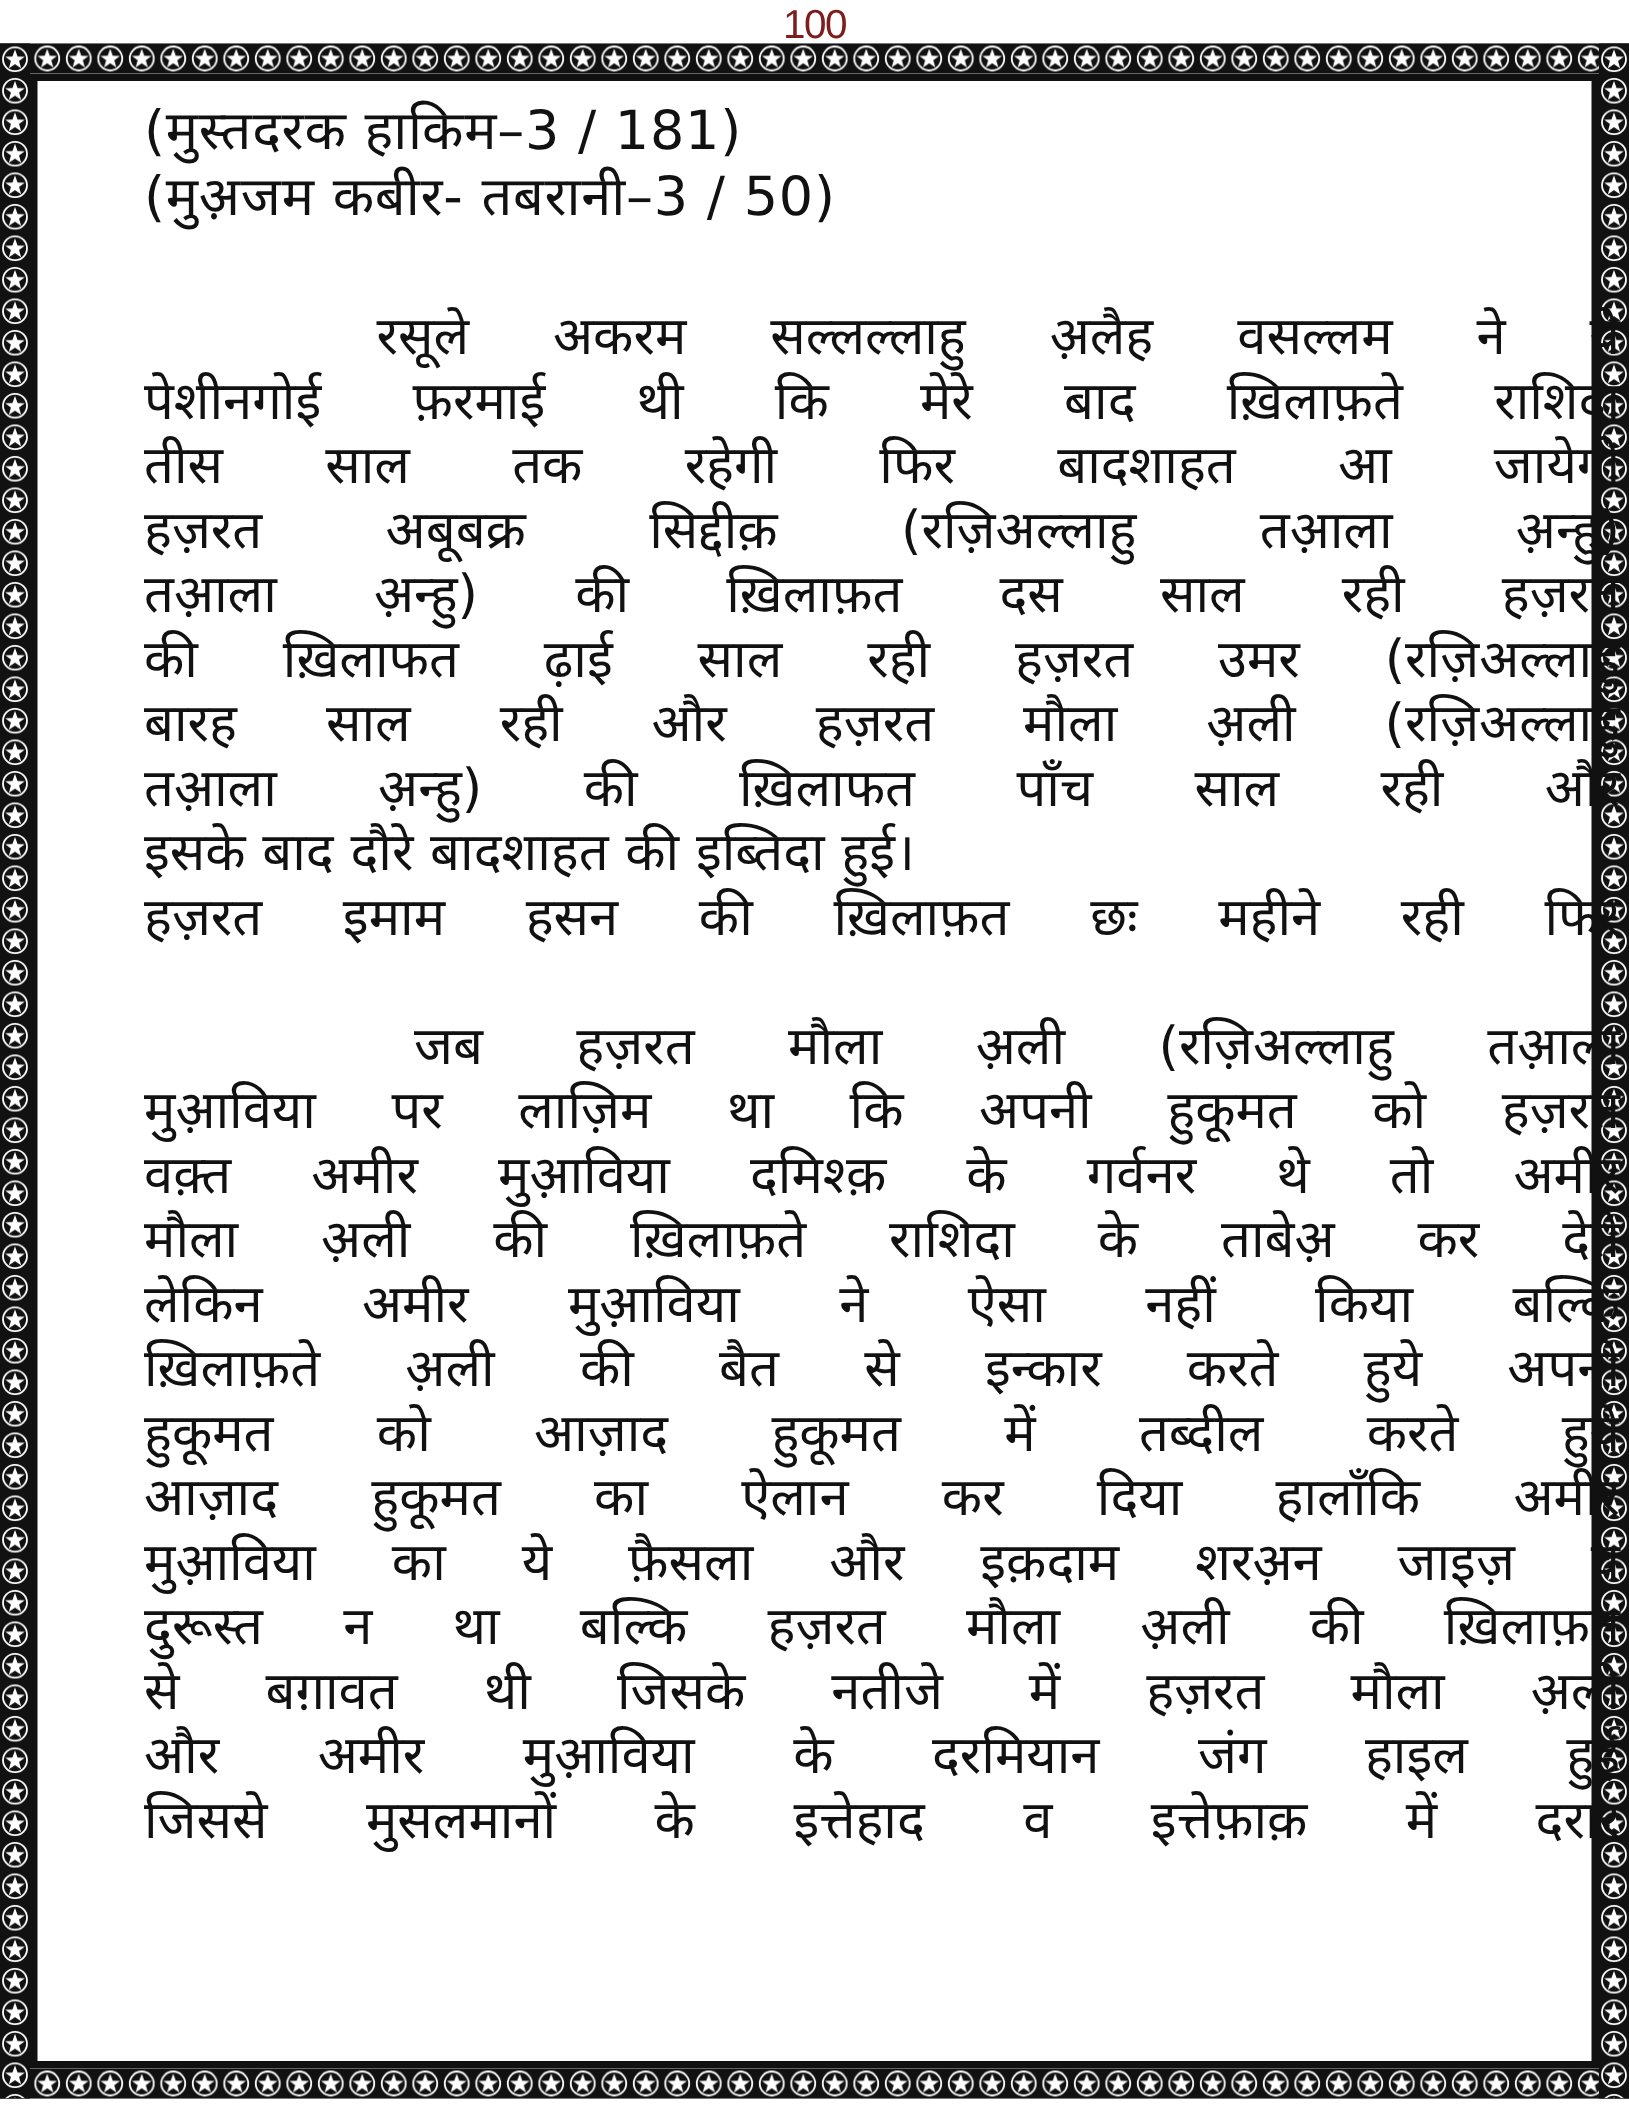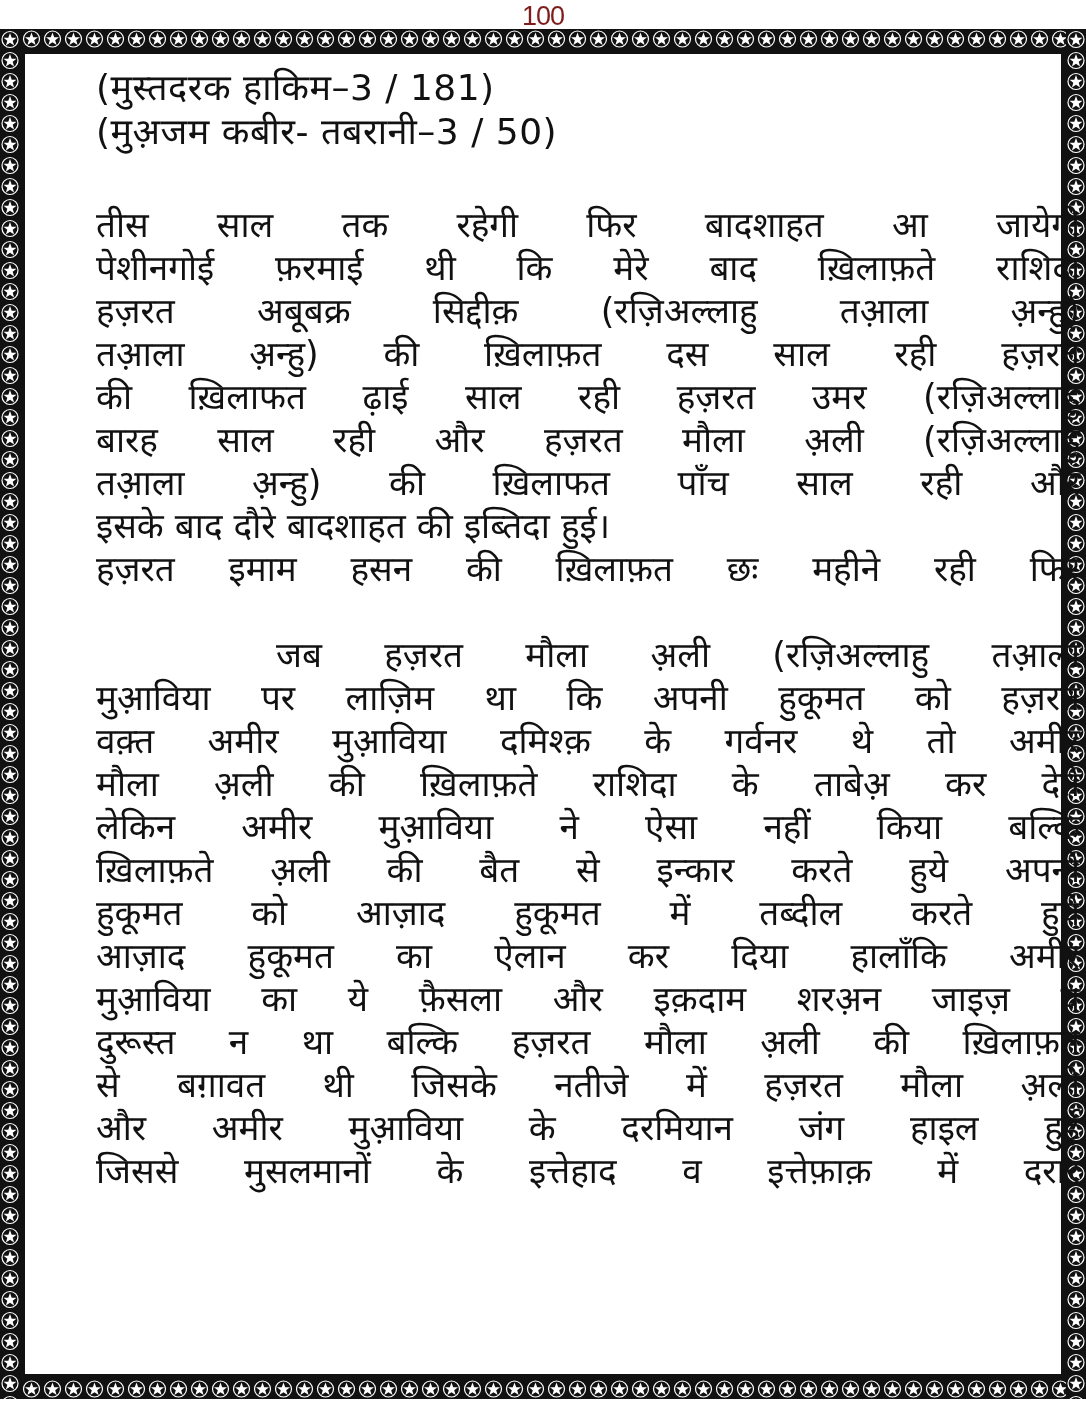--- a/index.html
+++ b/index.html
@@ -72,22 +72,23 @@
   <div class="inner-line"></div>
 </div>
 
 <div class="content">
   <p class="ref">(मुस्तदरक हाकिम–3 / 181)</p>
   <p class="ref">(मुअ़जम कबीर- तबरानी–3 / 50)</p>
 
   <div class="gap1"></div>
 
   <div class="para">
+    <span class="line indent">रसूले अकरम सल्लल्लाहु अ़लैह वसल्लम ने ये</span>
+    <span class="line">पेशीनगोई फ़रमाई थी कि मेरे बाद ख़िलाफ़ते राशिदा</span>
     <span class="line">तीस साल तक रहेगी फिर बादशाहत आ जायेगी</span>
-    <span class="line">पेशीनगोई फ़रमाई थी कि मेरे बाद ख़िलाफ़ते राशिदा</span>
     <span class="line">हज़रत अबूबक्र सिद्दीक़ (रज़िअल्लाहु तआ़ला अ़न्हु)</span>
     <span class="line">तआ़ला अ़न्हु) की ख़िलाफ़त दस साल रही हज़रत</span>
     <span class="line">की ख़िलाफत ढ़ाई साल रही हज़रत उमर (रज़िअल्लाहु</span>
     <span class="line">बारह साल रही और हज़रत मौला अ़ली (रज़िअल्लाहु</span>
     <span class="line">तआ़ला अ़न्हु) की ख़िलाफत पाँच साल रही और</span>
     <span class="line last">इसके बाद दौरे बादशाहत की इब्तिदा हुई।</span>
     <span class="line">हज़रत इमाम हसन की ख़िलाफ़त छः महीने रही फिर</span>
   </div>
 
   <div class="gap2"></div>

